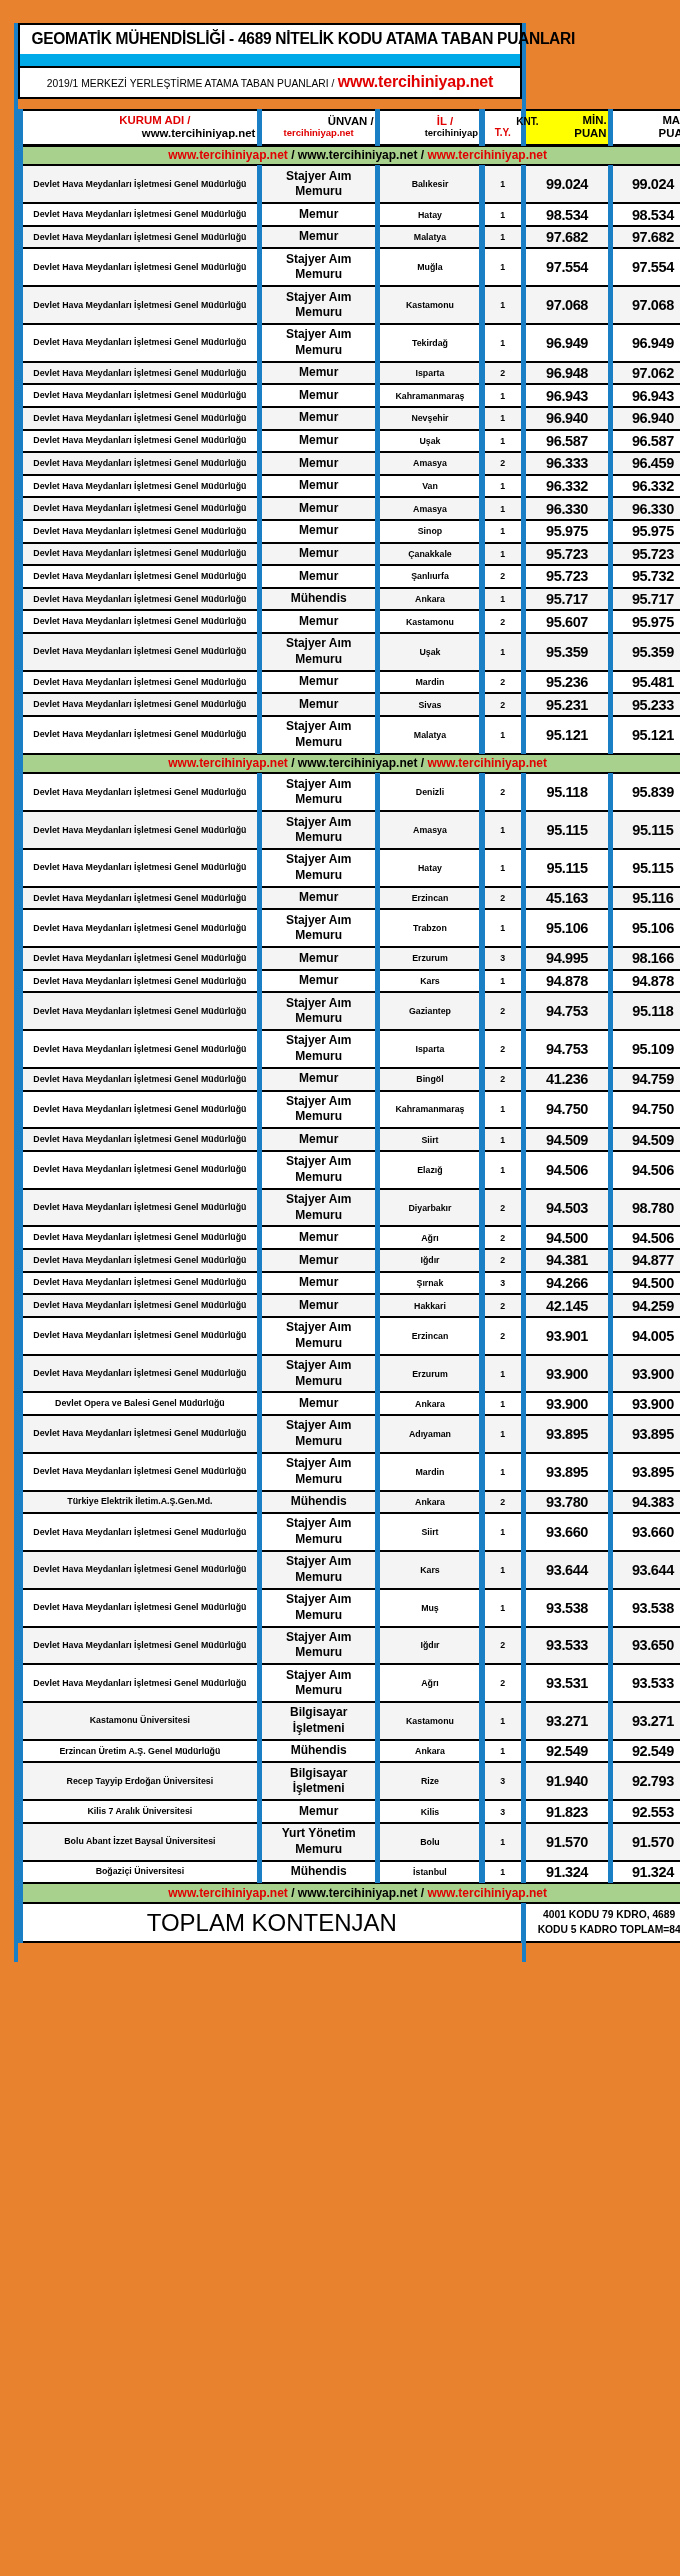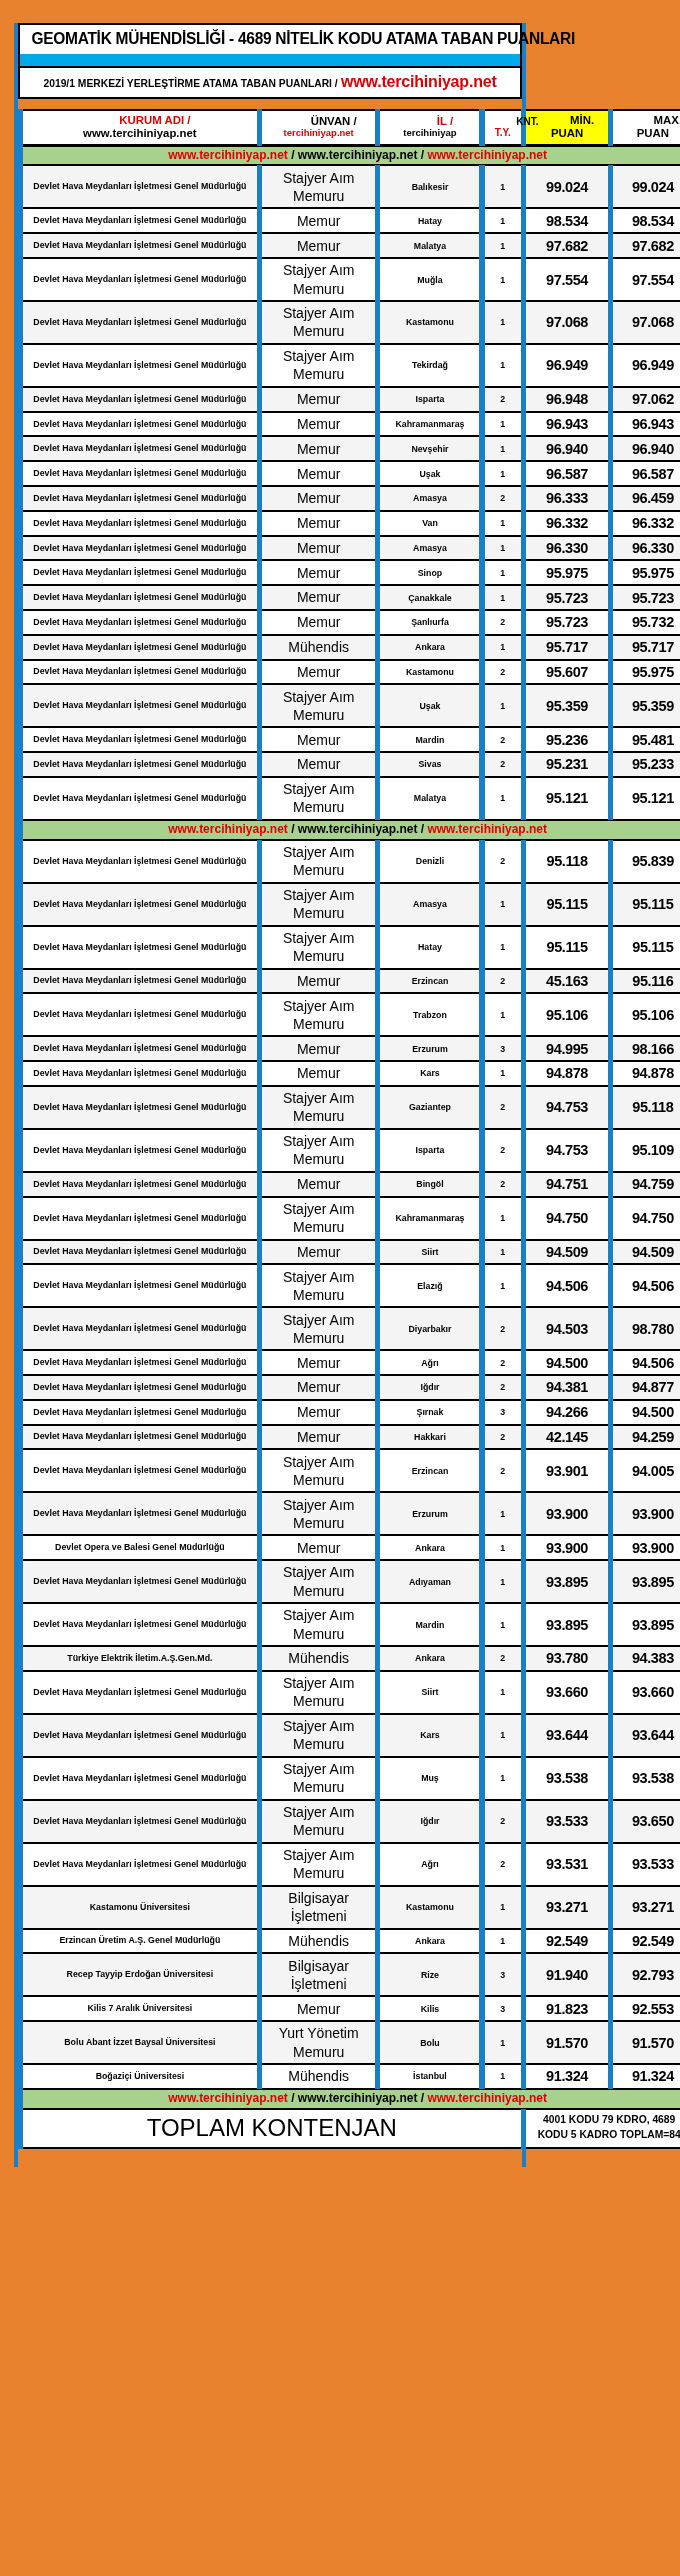--- a/index.html
+++ b/index.html
@@ -43,21 +43,21 @@
     border-left:2.3px solid #000;
     border-right:2.3px solid #000;
   }
   .sub-band{
     background:#ffffff;
     border:2.3px solid #000;
     text-align:center;
     padding:5.3px 3.1px 6.1px 3.1px;
     white-space:nowrap;
   }
-  .sub-band .s1{font-size:10.3px;font-weight:bold;color:#000;}
+  .sub-band .s1{font-size:10.3px;font-weight:normal;color:#000;}
   .sub-band .s2{font-size:16px;font-weight:bold;color:#e00000;letter-spacing:-0.2px;}
   .orange-band{
     height:10px;
     background:#e8822e;
   }
 
   table.grid{
     border-collapse:separate;
     border-spacing:0;
     width:100%;
@@ -89,21 +89,21 @@
   
   tr.hdr td{
     border-top:2.3px solid #000;
     border-bottom:2.3px solid #000;
     padding:3.1px 1.5px 3.8px 1.5px;
     line-height:1.12;
   }
   .hdr .l1{display:block;font-size:11.4px;font-weight:bold;padding-left:30px;}
   .hdr .l2{display:block;font-size:11.4px;font-weight:bold;}
   .hdr .red{color:#e00000;}
-  .hdr .blk{color:#000;}
+  .hdr .blk{color:#000;text-align:right;}
   .hdr .sm1{font-size:9.5px;}
   .hdr .knt{font-size:10px;}
   td.minhdr{background:#ffff00 !important;}
 
   
   tr.promo td.promocell{
     background:#a9d18e !important;
     border-top:1.9px solid #000;
     border-bottom:1.9px solid #000;
     padding:1.5px 0 2.3px 0;
@@ -112,21 +112,21 @@
   .promo .r{color:#e00000;font-weight:bold;font-size:12px;}
   .promo .b{color:#000;font-weight:bold;font-size:12px;}
 
   
   tr.data td{
     border-top:0.8px solid #000;
     border-bottom:0.8px solid #000;
   }
   tr.data.alt td.cell{background:#f4f4f4;}
   td.c-kurum{font-size:8.8px;font-weight:bold;line-height:1.25;padding:3.1px 2.3px;margin-left:25px;}
-  td.c-unvan{font-size:14px;font-weight:normal;line-height:1.3;margin-top:35px;}
+  td.c-unvan{font-size:12px;font-weight:bold;line-height:1.3;margin-top:35px;}
   td.c-il{font-size:8.8px;font-weight:bold;}
   td.c-knt{font-size:8.8px;font-weight:bold;}
   td.c-min,td.c-max{font-size:14.5px;font-weight:bold;letter-spacing:-0.4px;}
 
   
   tr.footer td{
     border-top:1.9px solid #000;
     border-bottom:2.3px solid #000;
     padding:3.8px 1.5px;
   }
@@ -656,21 +656,21 @@
           <tr class="data alt">
             <td class="edge"></td>
             <td class="cell c-kurum">Devlet Hava Meydanları İşletmesi Genel Müdürlüğü</td>
             <td class="sep"></td>
             <td class="cell c-unvan">Memur</td>
             <td class="sep"></td>
             <td class="cell c-il">Bingöl</td>
             <td class="sep"></td>
             <td class="cell c-knt">2</td>
             <td class="sep"></td>
-            <td class="cell c-min">94.751</td>
+            <td class="cell c-min">41.236</td>
             <td class="sep"></td>
             <td class="cell c-max">94.759</td>
           </tr>
           <tr class="data">
             <td class="edge"></td>
             <td class="cell c-kurum">Devlet Hava Meydanları İşletmesi Genel Müdürlüğü</td>
             <td class="sep"></td>
             <td class="cell c-unvan">Stajyer Aım Memuru</td>
             <td class="sep"></td>
             <td class="cell c-il">Kahramanmaraş</td>

